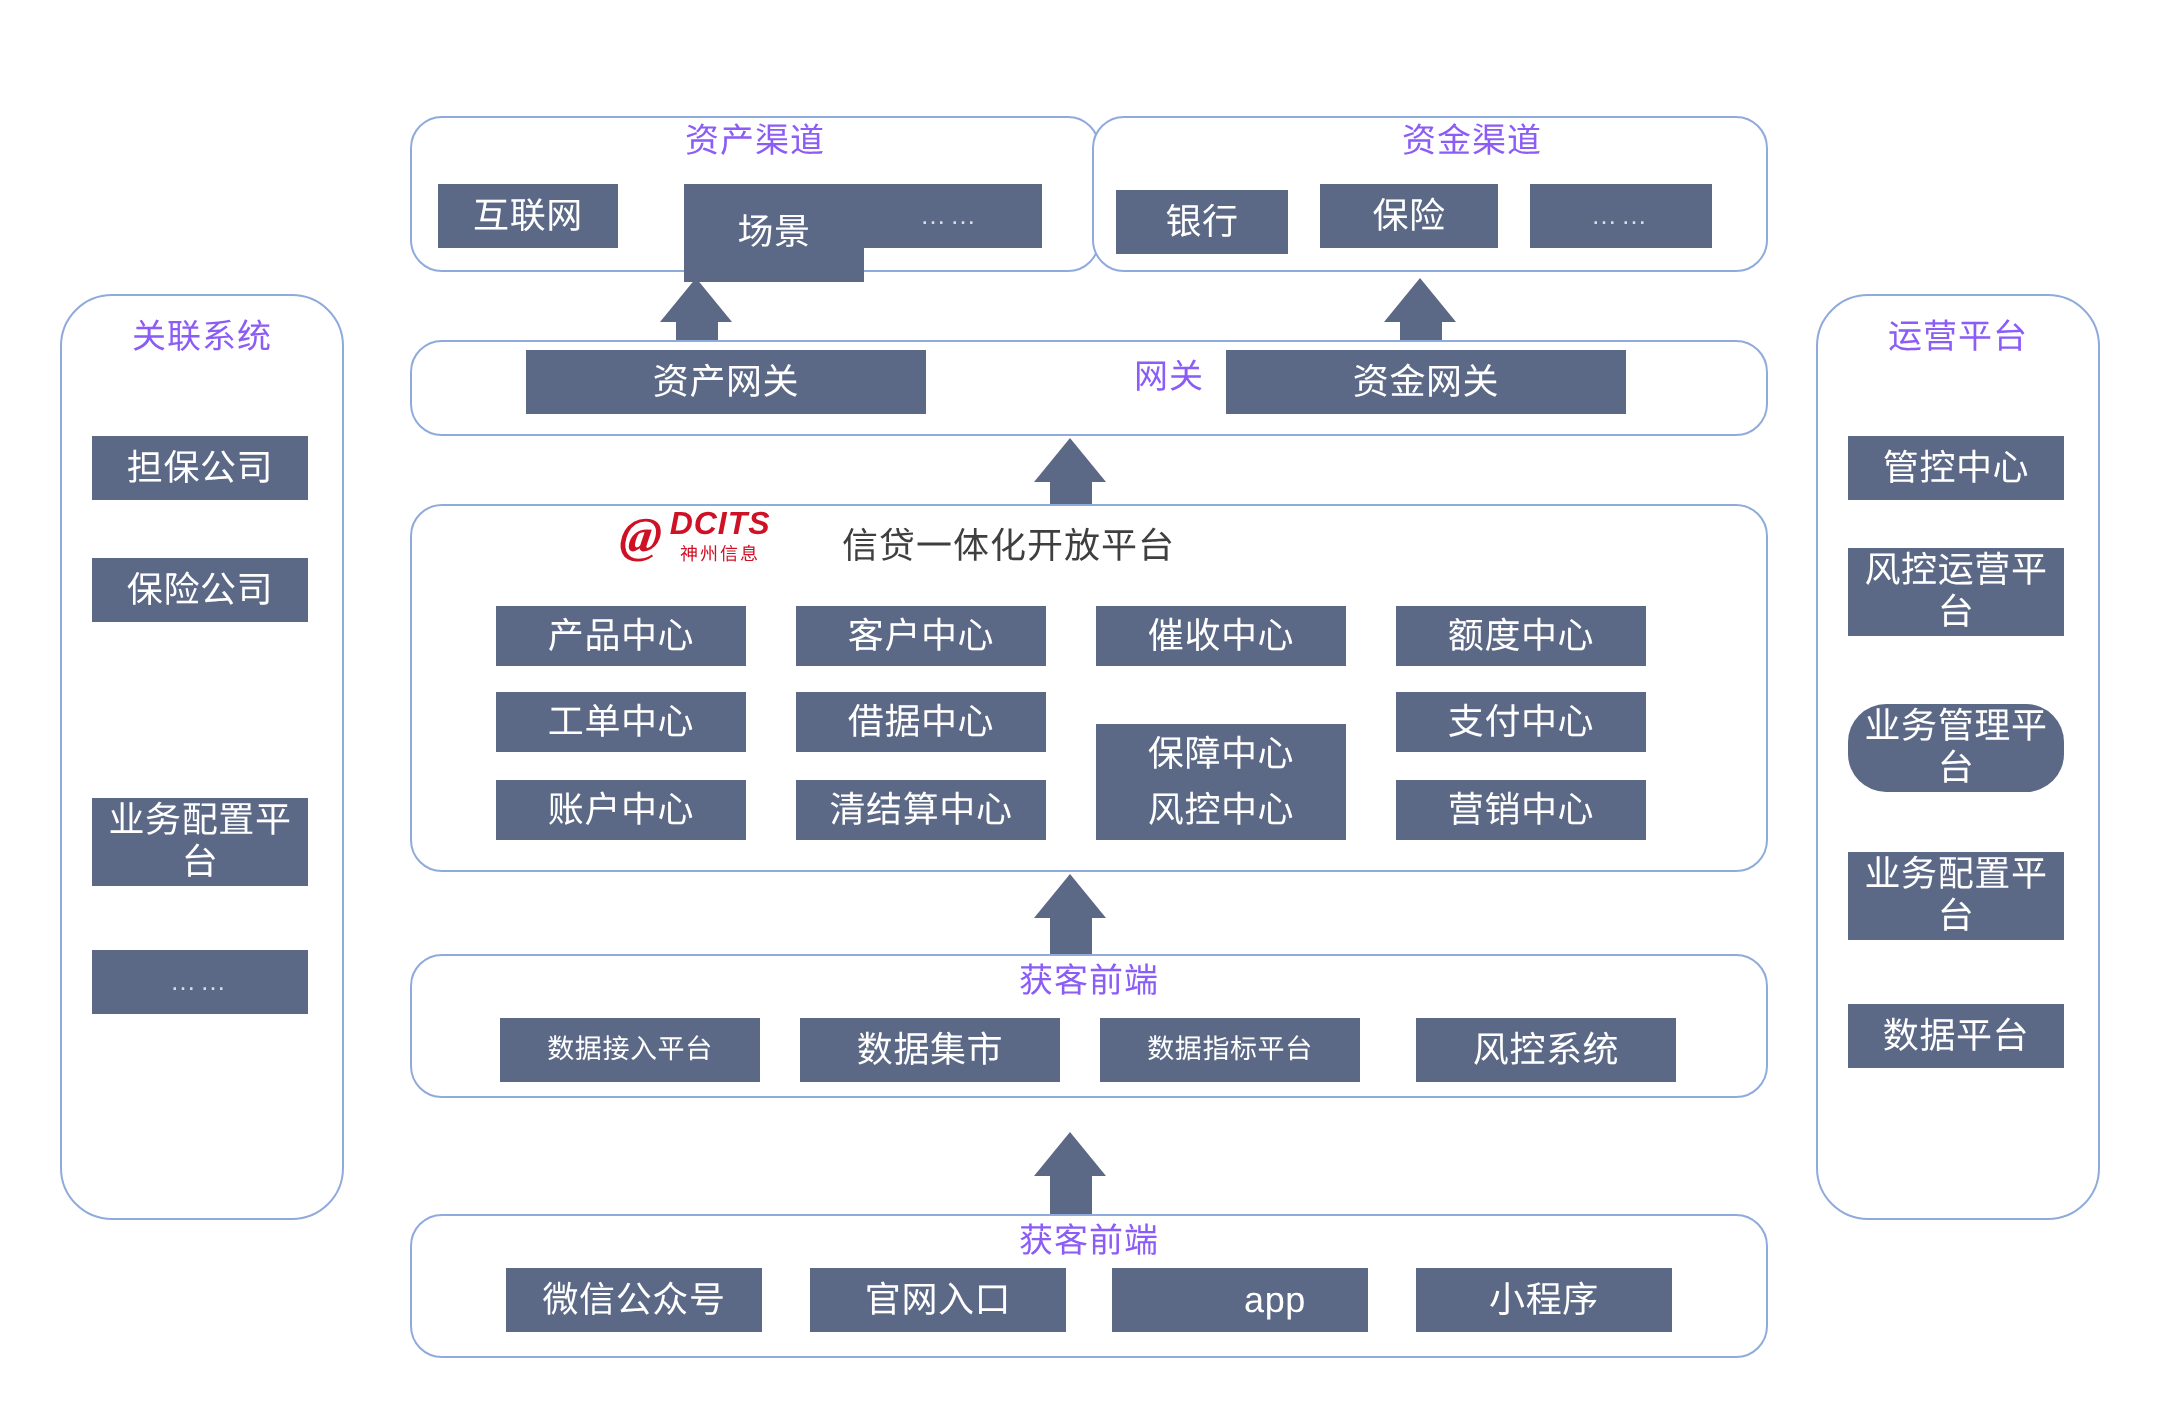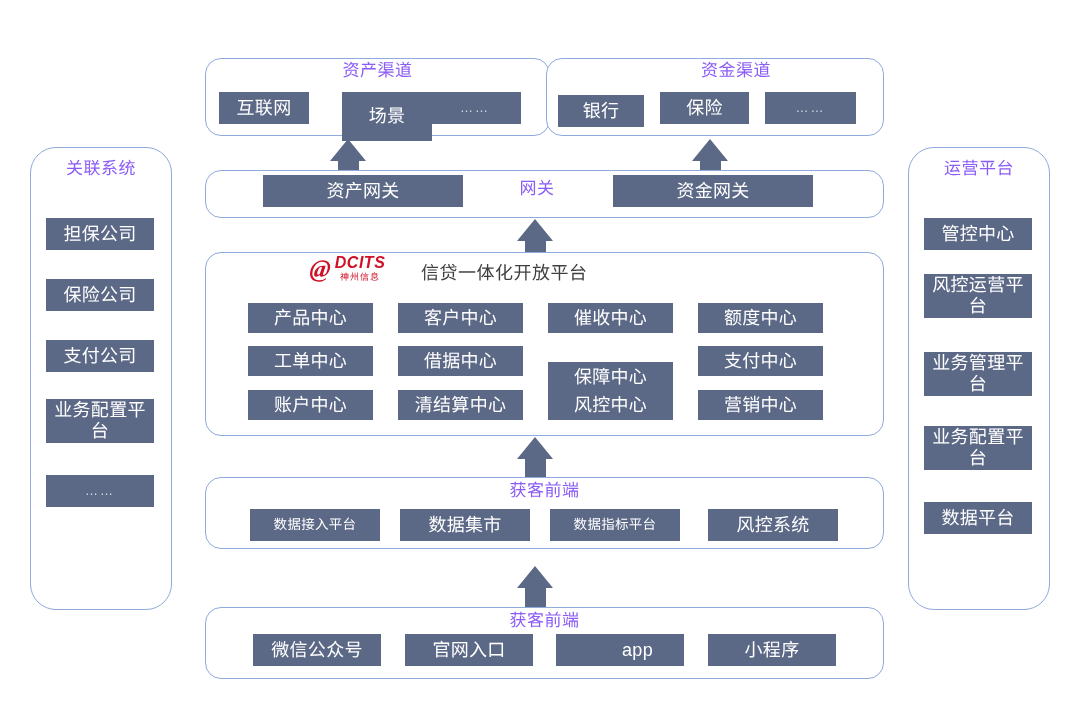--- a/index.html
+++ b/index.html
@@ -144,21 +144,21 @@
     <div class="arrow-shaft" style="left:338px; top:160px; width:21px; height:21px;"></div>
   </div>
 
   <div>
     <div class="arrow-head" style="left:692px; top:139px;"></div>
     <div class="arrow-shaft" style="left:700px; top:160px; width:21px; height:21px;"></div>
   </div>
 
   <div class="panel" style="left:205px; top:170px; width:679px; height:48px;"></div>
   <div class="chip" style="left:263px; top:175px; width:200px; height:32px;">资产网关</div>
-  <div class="caption" style="left:472px; top:180px; width:130px;">网关</div>
+  <div class="caption" style="left:472px; top:180px; width:130px;text-align:right;">网关</div>
   <div class="chip" style="left:613px; top:175px; width:200px; height:32px;">资金网关</div>
 
   <div>
     <div class="arrow-head" style="left:517px; top:219px;"></div>
     <div class="arrow-shaft" style="left:525px; top:240px; width:21px; height:16px;"></div>
   </div>
 
   <div class="panel" style="left:205px; top:252px; width:679px; height:184px;"></div>
 
   <div class="logo" style="left:310px; top:255px;">
@@ -206,25 +206,24 @@
   <div class="caption" style="left:205px; top:612px; width:679px;">获客前端</div>
   <div class="chip" style="left:253px; top:634px; width:128px; height:32px;">微信公众号</div>
   <div class="chip" style="left:405px; top:634px; width:128px; height:32px;">官网入口</div>
   <div class="chip" style="left:556px; top:634px; width:128px; height:32px;padding-left:39px;">app</div>
   <div class="chip" style="left:708px; top:634px; width:128px; height:32px;">小程序</div>
 
   <div class="panel tall" style="left:30px; top:147px; width:142px; height:463px;"></div>
   <div class="caption side" style="left:30px; top:160px; width:142px;">关联系统</div>
   <div class="chip" style="left:46px; top:218px; width:108px; height:32px;">担保公司</div>
   <div class="chip" style="left:46px; top:279px; width:108px; height:32px;">保险公司</div>
-  <div class="chip" style="left:46px; top:340px; width:108px; height:32px;">支付公司</div>
   <div class="chip" style="left:46px; top:399px; width:108px; height:44px;">业务配置平台</div>
   <div class="chip dots" style="left:46px; top:475px; width:108px; height:32px;">……</div>
 
   <div class="panel tall" style="left:908px; top:147px; width:142px; height:463px;"></div>
   <div class="caption side" style="left:908px; top:160px; width:142px;">运营平台</div>
   <div class="chip" style="left:924px; top:218px; width:108px; height:32px;">管控中心</div>
   <div class="chip" style="left:924px; top:274px; width:108px; height:44px;">风控运营平台</div>
-  <div class="chip" style="left:924px; top:352px; width:108px; height:44px;">业务管理平台</div>
+  <div class="chip" style="left:924px; top:352px; width:108px; height:44px;border-radius:19px;">业务管理平台</div>
   <div class="chip" style="left:924px; top:426px; width:108px; height:44px;">业务配置平台</div>
   <div class="chip" style="left:924px; top:502px; width:108px; height:32px;">数据平台</div>
 
 </div>
 
 </body></html>

